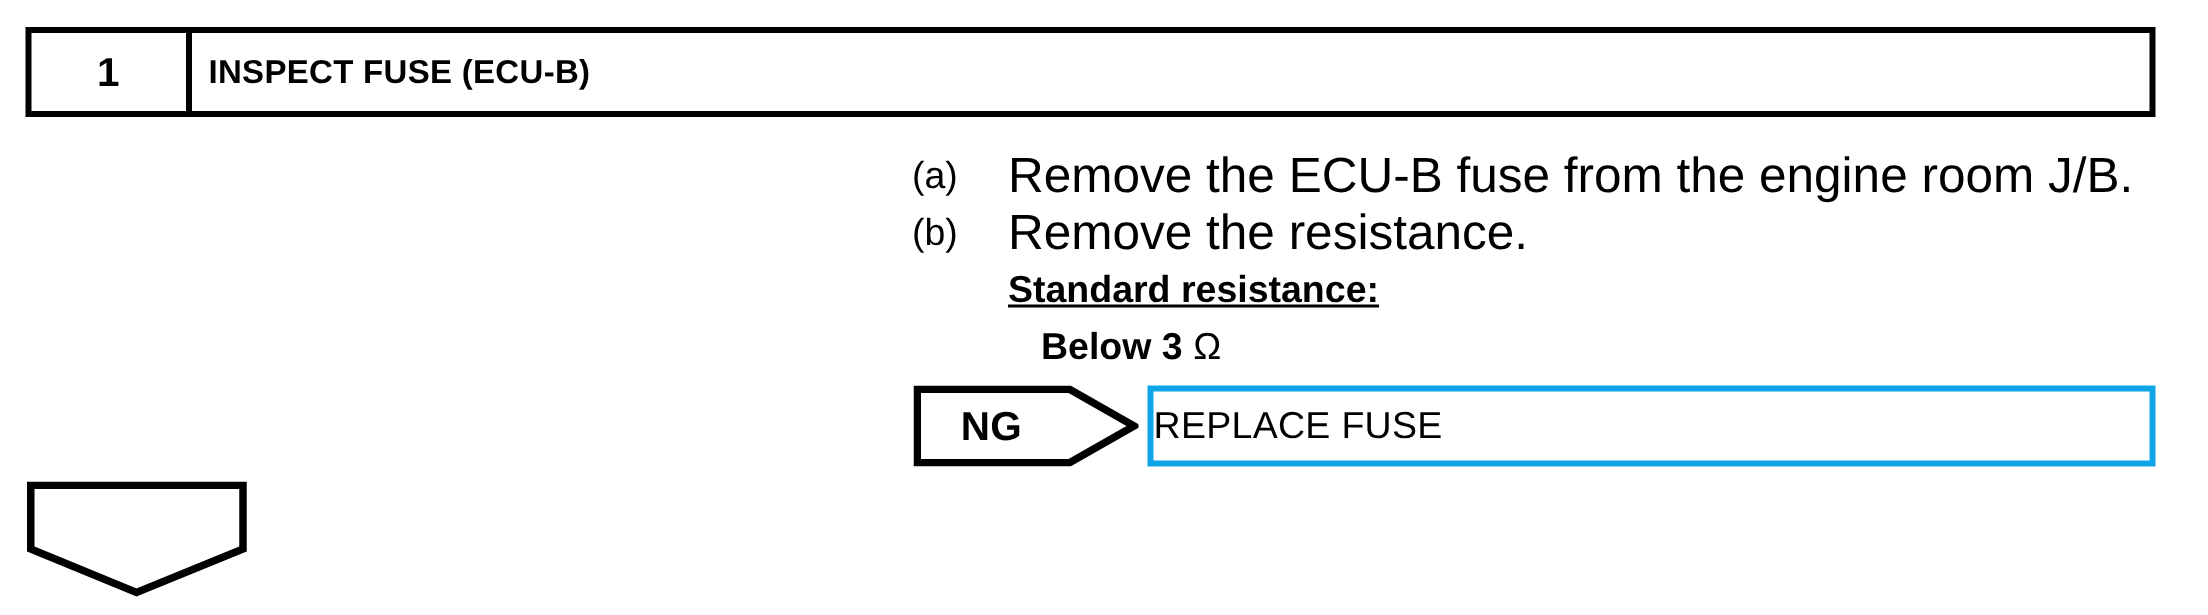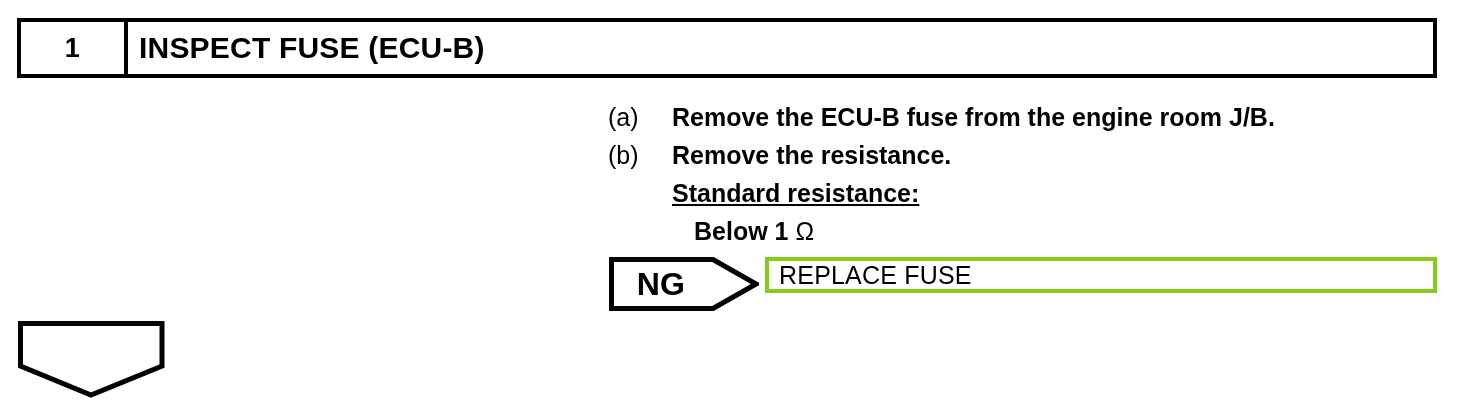--- a/index.html
+++ b/index.html
@@ -43,21 +43,21 @@
     letter-spacing: 0.5px;
   }
   .step-title-cell {
     flex: 1;
     display: flex;
     align-items: center;
     padding-left: 11px;
     box-sizing: border-box;
   }
   .step-title {
-    font-size: 30px;
+    font-size: 22px;
     font-weight: bold;
     letter-spacing: 0.2px;
   }
 
   
   .instructions {
     position: absolute;
     left: 608px;
     top: 98px;
     width: 830px;
@@ -68,23 +68,23 @@
     height: 38px;
   }
   .instr-marker {
     width: 64px;
     flex: 0 0 64px;
     font-size: 25px;
     line-height: 38px;
     font-weight: normal;
   }
   .instr-text {
-    font-size: 25px;
-    line-height: 38px;
-    font-weight: bold;
+    font-size: 33px;
+    line-height: 38px;
+    font-weight: normal;
     white-space: nowrap;
   }
   .spec-label {
     margin-left: 64px;
     font-size: 25px;
     line-height: 38px;
     font-weight: bold;
     white-space: nowrap;
     text-decoration: underline;
   }
@@ -115,37 +115,36 @@
   }
   .ng-label {
     position: absolute;
     left: 0;
     top: 0;
     width: 104px;
     height: 54px;
     display: flex;
     align-items: center;
     justify-content: center;
-    font-size: 32px;
+    font-size: 27px;
     font-weight: bold;
     letter-spacing: 0.3px;
   }
 
   
   .result-box {
     position: absolute;
     left: 765px;
     top: 257px;
     width: 672px;
-    height: 36px;
-    border: 4px solid #84cc16;
-    box-sizing: border-box;
-    display: flex;
-    align-items: center;
-    padding-left: 10px;
+    height: 54px;
+    border: 4px solid #0ea5e9;
+    box-sizing: border-box;
+    display: flex;
+    align-items: center;
   }
   .result-text {
     font-size: 25px;
     font-weight: normal;
     letter-spacing: 0.2px;
   }
 
   
   .ok-arrow {
     position: absolute;
@@ -195,21 +194,21 @@
     </div>
 
     <div class="instr-row">
       <span class="instr-marker">(b)</span>
       <span class="instr-text">Remove the resistance.</span>
     </div>
 
     <div class="spec-label">Standard resistance:</div>
 
     <div class="spec-value">
-      <span>Below 1 </span><span class="unit">Ω</span>
+      <span>Below 3 </span><span class="unit">Ω</span>
     </div>
   </div>
 
   <div class="ng-arrow">
     <svg viewBox="0 0 150 54" xmlns="http://www.w3.org/2000/svg">
       <polygon points="2.5,2.5 104,2.5 147,27 104,51.5 2.5,51.5" fill="#ffffff" stroke="#000000" stroke-width="5" stroke-linejoin="miter"></polygon>
     </svg>
     <span class="ng-label">NG</span>
   </div>
 

